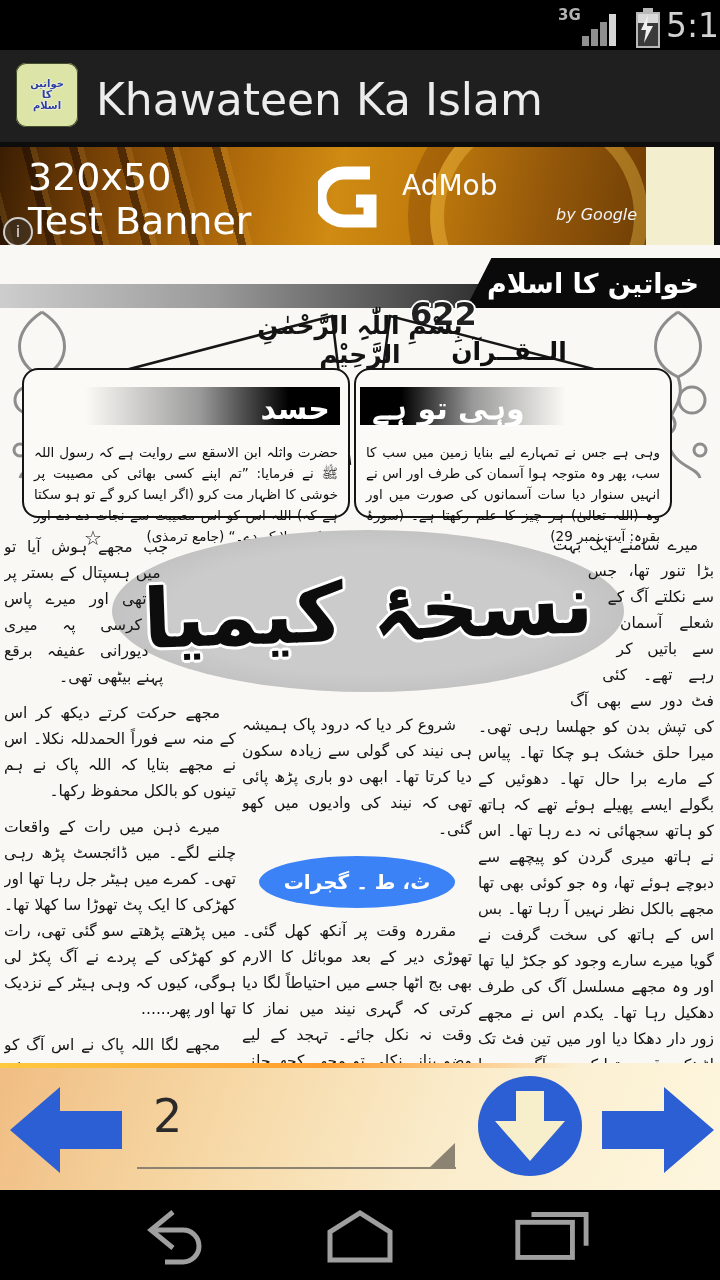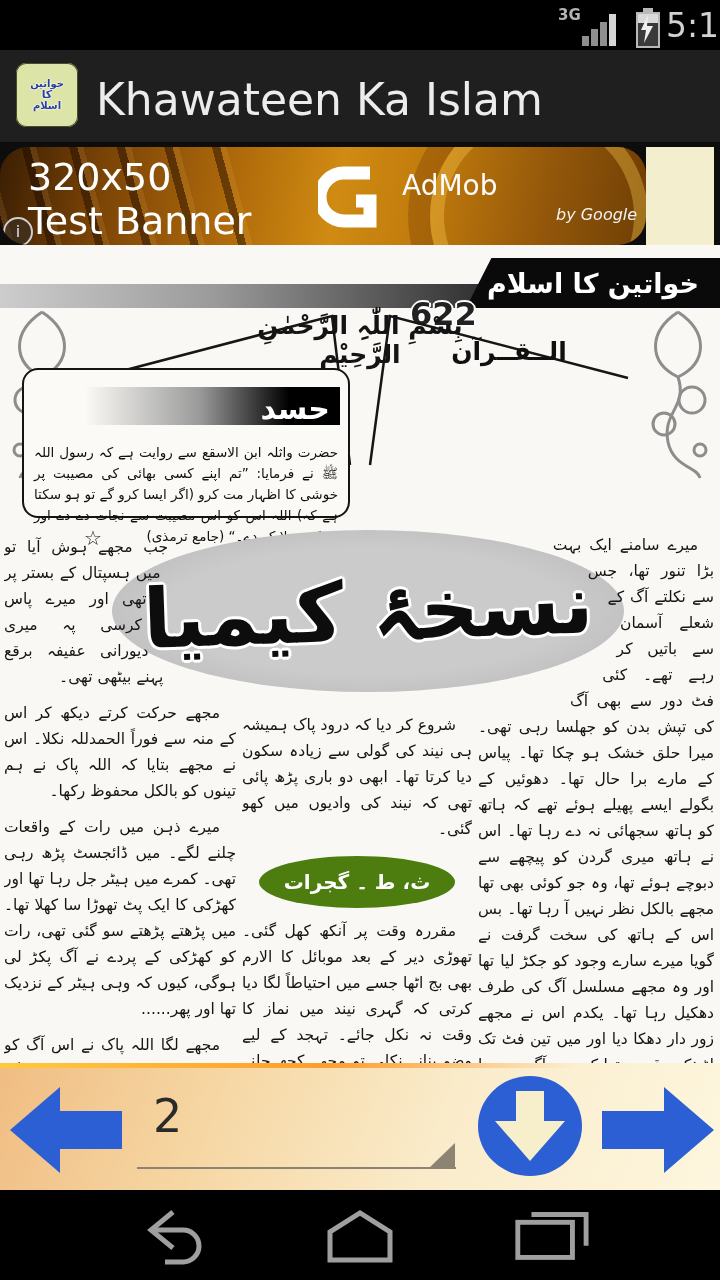--- a/index.html
+++ b/index.html
@@ -25,21 +25,21 @@
     display:flex;flex-direction:column;align-items:center;justify-content:center;line-height:1.05;
     box-shadow:0 0 0 1px #44502a inset;}
   #app-icon span{color:#2b3f9e;font-weight:bold;text-shadow:0 0 2px #fff,0 0 2px #fff;direction:rtl;}
   #app-icon .l1,#app-icon .l3{font-size:10px;}
   #app-icon .l2{font-size:11px;}
   #app-title{left:96px;top:24px;font-size:44px;color:#ececec;}
 
   
   #ad{left:0;top:142px;width:720px;height:103px;background:#0d0d0d;}
   #ad-img{left:0;top:5px;width:646px;height:98px;overflow:hidden;
-    background:linear-gradient(100deg,#3a1e03 0%,#7a4306 16%,#b36d0b 38%,#cf8b12 52%,#c07a0c 66%,#93570a 84%,#6f3f05 100%);border-radius:28px;}
+    background:linear-gradient(100deg,#3a1e03 0%,#7a4306 16%,#b36d0b 38%,#cf8b12 52%,#c07a0c 66%,#93570a 84%,#6f3f05 100%);}
   #ad-img .film{position:absolute;left:0;top:0;width:260px;height:98px;
     background:repeating-linear-gradient(75deg,rgba(20,5,0,.45) 0 8px,rgba(255,200,90,.12) 8px 14px,rgba(0,0,0,0) 14px 46px);}
   #ad-img .rings{position:absolute;left:430px;top:-40px;width:190px;height:190px;border-radius:50%;
     border:14px solid rgba(255,205,80,.35);box-shadow:0 0 0 22px rgba(120,60,5,.35);}
   #ad-size{left:28px;top:8px;font-size:38px;color:#fff;}
   #ad-test{left:28px;top:52px;font-size:38px;color:#fff;}
   #admob-glyph{left:318px;top:18px;width:64px;height:64px;}
   #ad-brand{left:402px;top:22px;font-size:28px;color:#fbfbfb;}
   #ad-byline{left:556px;top:58px;font-size:16px;color:#f3f3f3;font-style:italic;}
   #ad-pale{left:646px;top:5px;width:68px;height:98px;background:#f3efce;}
@@ -86,21 +86,21 @@
 
   .col{z-index:2;font-size:15.5px;line-height:26px;color:#151515;text-indent:16px;}
   #col-left{left:4px;top:277px;width:232px;height:541px;overflow:hidden;}
   #col-right{left:478px;top:275px;width:236px;height:543px;overflow:hidden;}
   #col-mid{left:242px;top:455px;width:230px;height:363px;overflow:hidden;display:flex;flex-direction:column;}
   .col p{margin:0 0 10px 0;}
   #spacer-left{float:left;width:142px;height:178px;
     shape-outside:polygon(0 0,28% 0,82% 32%,100% 55%,84% 78%,40% 100%,0 100%);}
   #spacer-right{float:right;width:94px;height:150px;
     shape-outside:polygon(100% 0,70% 0,12% 40%,0 60%,18% 85%,60% 100%,100% 100%);}
-  #author-badge{align-self:center;width:196px;height:52px;border-radius:50%;background:#4d7c0f;
+  #author-badge{align-self:center;width:196px;height:52px;border-radius:50%;background:#3b82f6;
     color:#fff;font-size:20px;font-weight:bold;display:flex;align-items:center;justify-content:center;
     margin:4px 0 10px 0;flex:none;text-indent:0;}
 
   
   #bottom-bar{left:0;top:1063px;width:720px;height:127px;
     background:linear-gradient(110deg,#f0bd83 0%,#f6d7a4 30%,#faeccb 62%,#fdf6de 100%);}
   #bottom-bar .glow{position:absolute;left:0;top:0;width:720px;height:5px;
     background:linear-gradient(to right,#ffc93e,#ff9d2e 45%,rgba(255,190,60,0) 80%);}
   #prev-btn{left:10px;top:22px;}
   #next-btn{left:602px;top:22px;}
@@ -196,20 +196,26 @@
     <div class="abs urdu" id="bismillah">بِسْمِ اللّٰہِ الرَّحْمٰنِ الرَّحِیْم</div>
     <div class="abs urdu box-label" id="quran-label">الــقــرآن</div>
 
     <div class="abs topbox" id="hadith-box">
       <div class="band" id="hadith-band">
         <span class="urdu">حسد</span>
       </div>
       <div class="boxbody urdu just">حضرت واثلہ ابن الاسقع سے روایت ہے کہ رسول اللہ ﷺ نے فرمایا: ”تم اپنے کسی بھائی کی مصیبت پر خوشی کا اظہار مت کرو (اگر ایسا کرو گے تو ہو سکتا ہے کہ) اللہ اس کو اس مصیبت سے نجات دے دے اور تم کو مبتلا کر دے۔“ (جامع ترمذی)</div>
     </div>
 
+    <div class="abs topbox" id="quran-box">
+      <div class="band" id="quran-band">
+        <span class="urdu">وہی تو ہے</span>
+      </div>
+      <div class="boxbody urdu just">وہی ہے جس نے تمہارے لیے بنایا زمین میں سب کا سب، پھر وہ متوجہ ہوا آسمان کی طرف اور اس نے انہیں سنوار دیا سات آسمانوں کی صورت میں اور وہ (اللہ تعالیٰ) ہر چیز کا علم رکھتا ہے۔ (سورۂ بقرہ: آیت نمبر 29)</div>
+    </div>
 
     <div class="abs" id="star">☆</div>
 
     <div class="abs" id="title-oval">
       <span class="urdu">نسخۂ کیمیا</span>
     </div>
 
     <div class="abs col urdu just" id="col-right">
       <div id="spacer-left"></div>
       <p>میرے سامنے ایک بہت بڑا تنور تھا، جس سے نکلتے آگ کے شعلے آسمان سے باتیں کر رہے تھے۔ کئی فٹ دور سے بھی آگ کی تپش بدن کو جھلسا رہی تھی۔ میرا حلق خشک ہو چکا تھا۔ پیاس کے مارے برا حال تھا۔ دھوئیں کے بگولے ایسے پھیلے ہوئے تھے کہ ہاتھ کو ہاتھ سجھائی نہ دے رہا تھا۔ اس نے ہاتھ میری گردن کو پیچھے سے دبوچے ہوئے تھا، وہ جو کوئی بھی تھا مجھے بالکل نظر نہیں آ رہا تھا۔ بس اس کے ہاتھ کی سخت گرفت نے گویا میرے سارے وجود کو جکڑ لیا تھا اور وہ مجھے مسلسل آگ کی طرف دھکیل رہا تھا۔ یکدم اس نے مجھے زور دار دھکا دیا اور میں تین فٹ تک لڑھکی، قریب تھا کہ میں آگ میں جا گرتی کہ میری آنکھ کھل گئی اور ساتھ ہی کھانسی کا ایسا دورہ پڑا کہ حقیقتاً سانس اکھڑ گئی۔</p>

